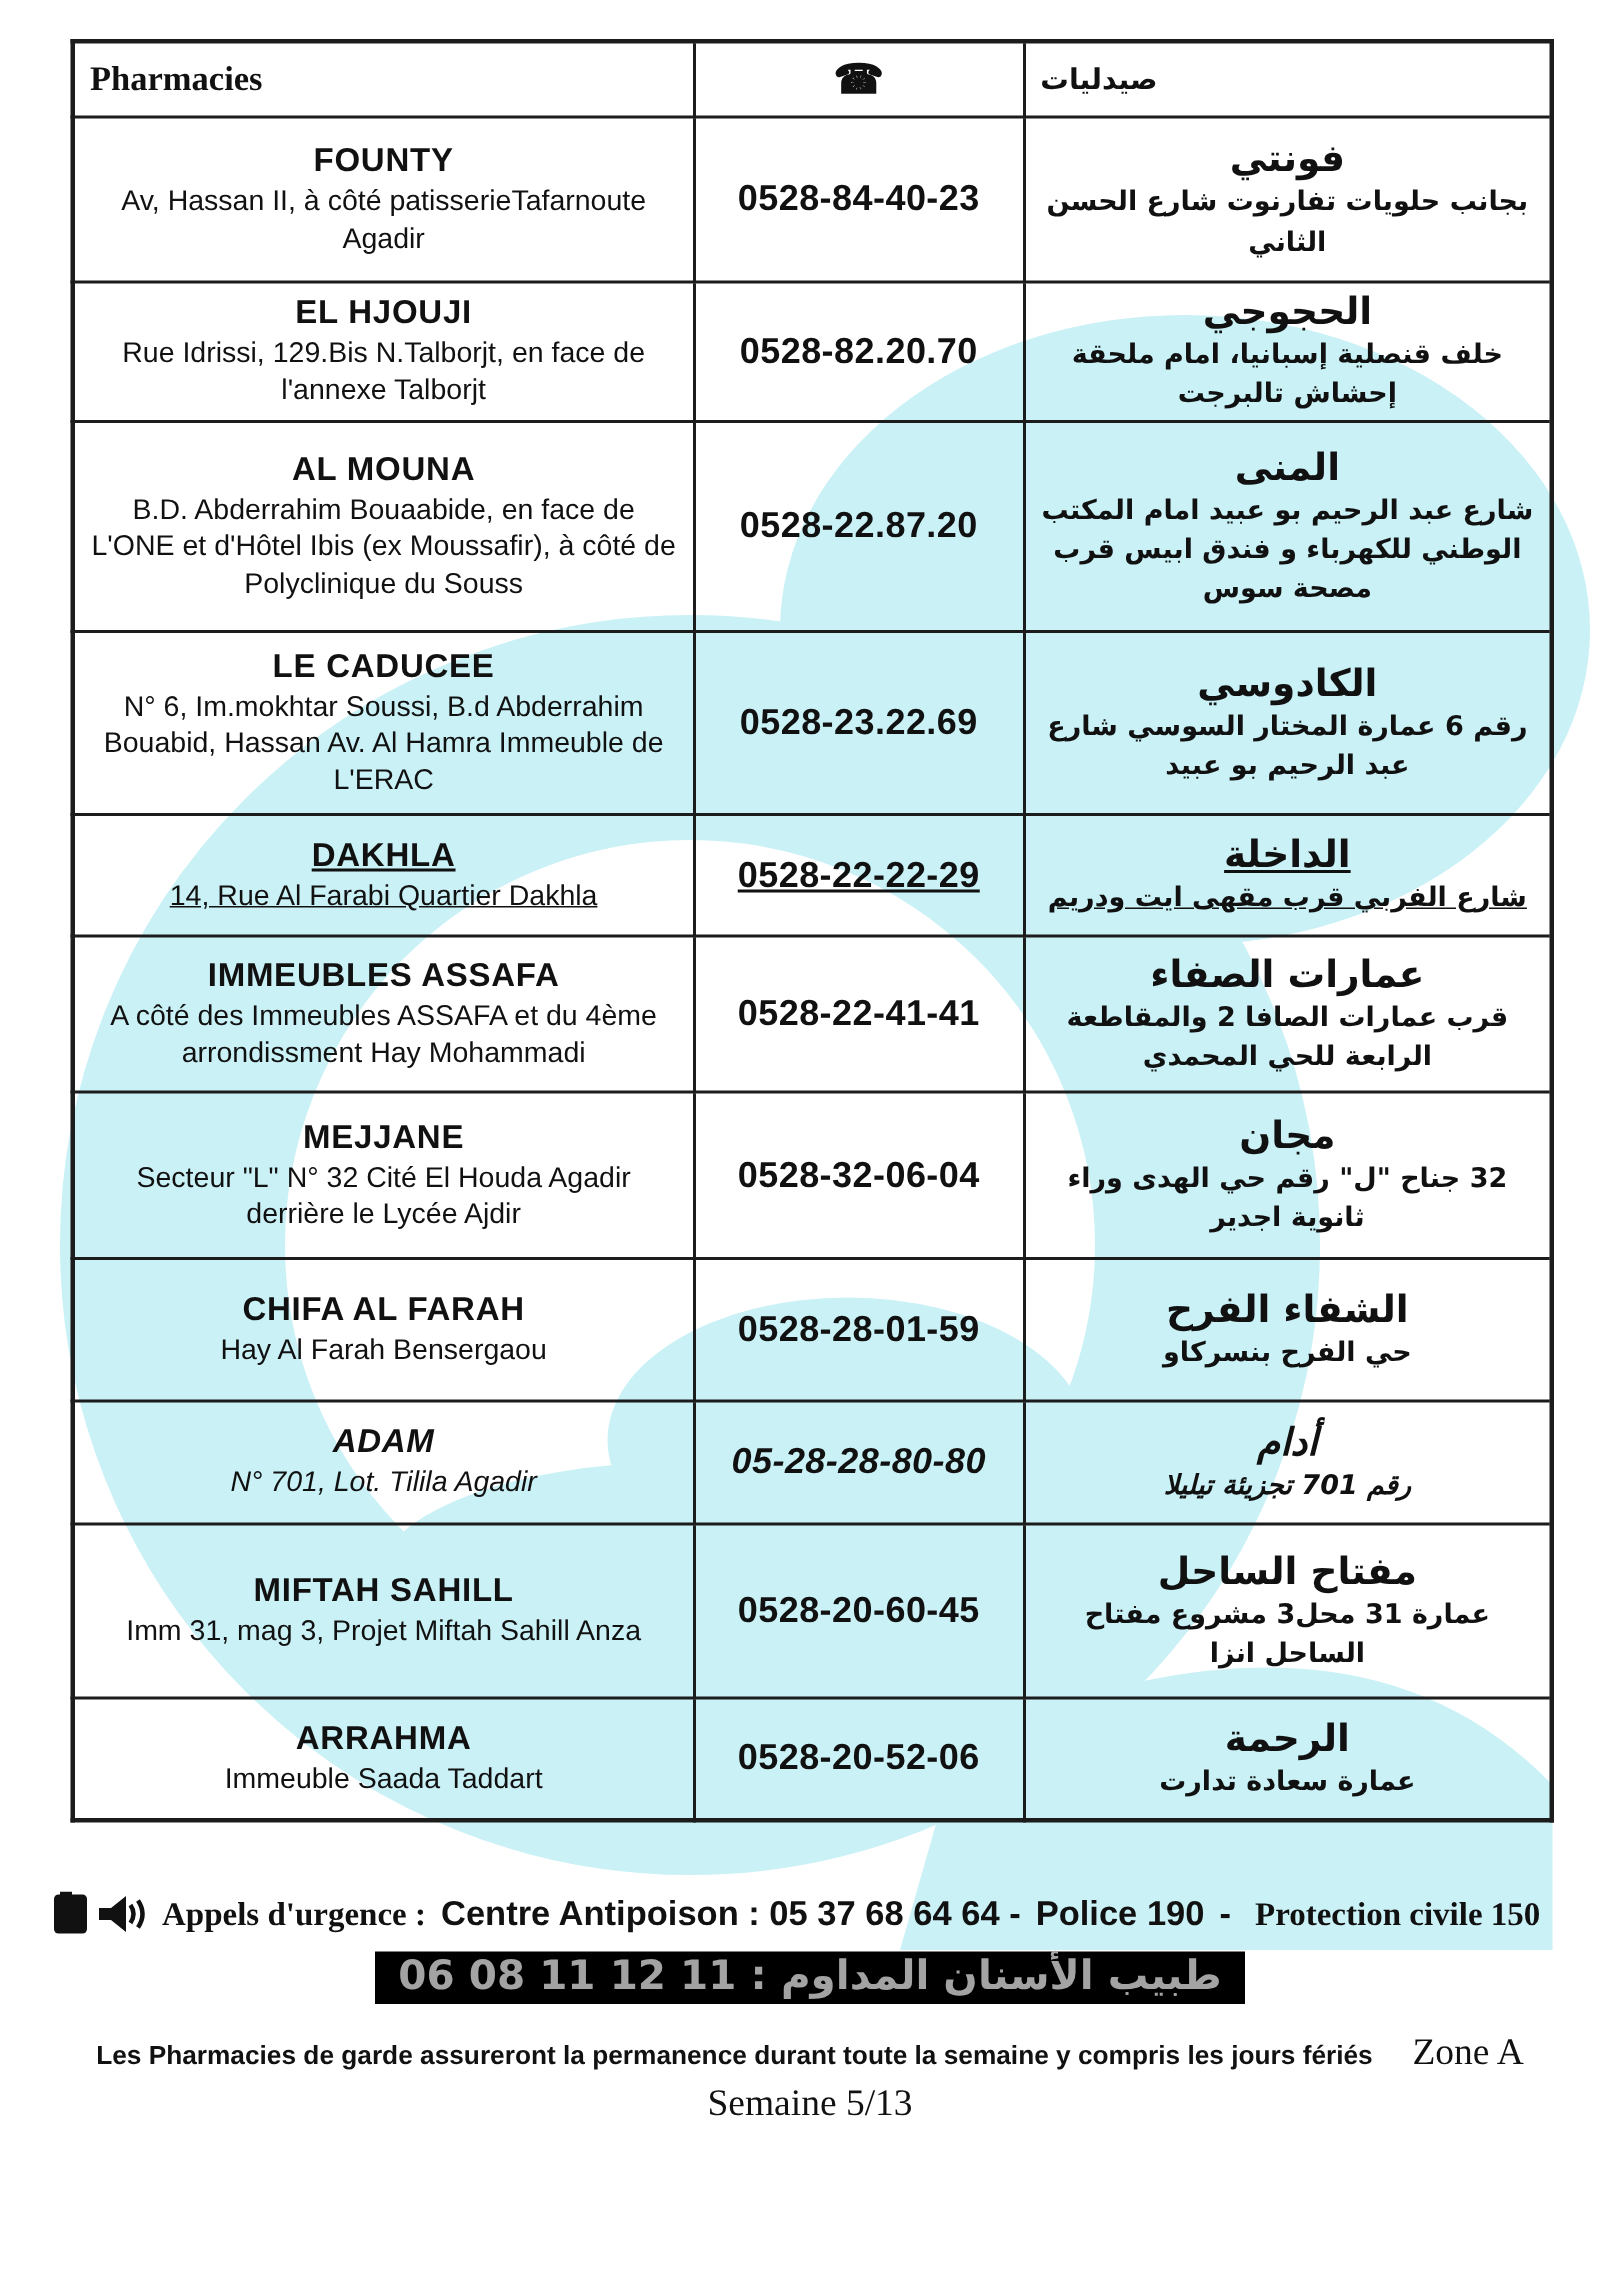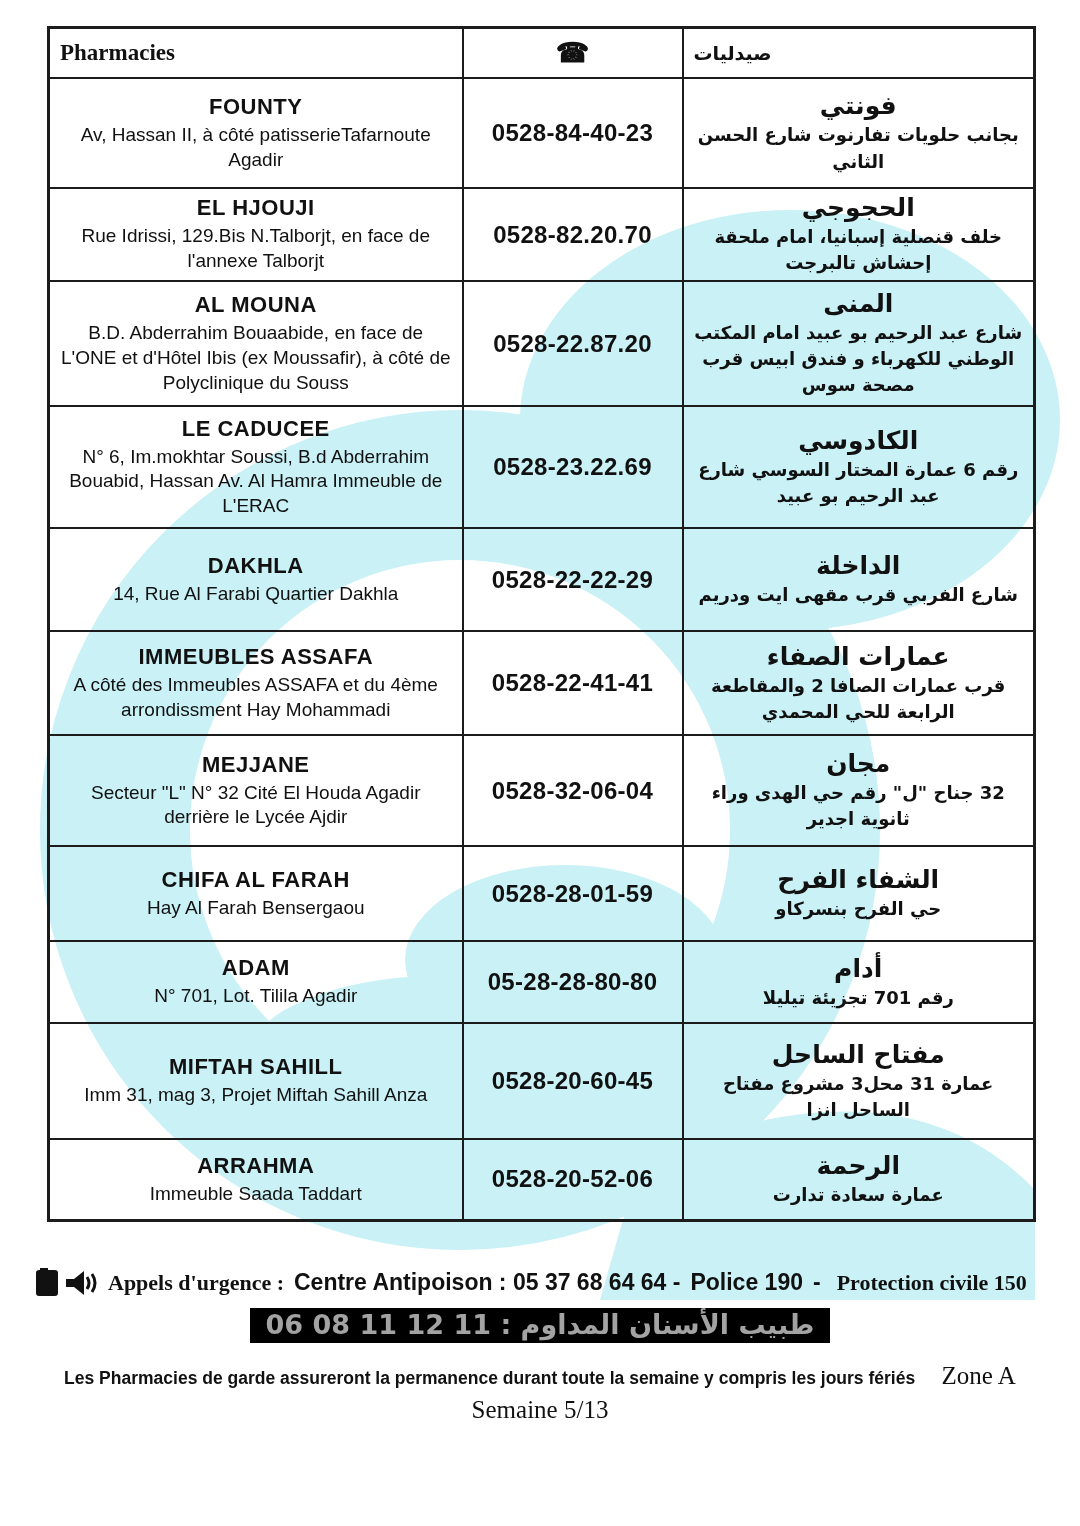--- a/index.html
+++ b/index.html
@@ -63,27 +63,27 @@
   td.c-ph{
     text-align:center;font-weight:bold;font-size:24px;
     font-family:"Liberation Sans", sans-serif;letter-spacing:.3px;
   }
   td.c-ar{direction:rtl;text-align:center;font-family:"DejaVu Sans", sans-serif;}
   .aname{font-weight:bold;font-size:25px;margin-bottom:2px;}
   .aaddr{font-weight:bold;font-size:18px;line-height:1.45;}
 
   tbody tr:nth-child(1){height:110px;}
   tbody tr:nth-child(2){height:90px;}
-  tbody tr:nth-child(3){height:125px;margin-top:26px;}
+  tbody tr:nth-child(3){height:140px;margin-top:26px;}
   tbody tr:nth-child(4){height:122px;}
-  tbody tr:nth-child(5){height:103px;}
+  tbody tr:nth-child(5){height:81px;text-decoration:underline;}
   tbody tr:nth-child(6){height:104px;}
   tbody tr:nth-child(7){height:111px;}
   tbody tr:nth-child(8){height:95px;}
-  tbody tr:nth-child(9){height:82px;}
+  tbody tr:nth-child(9){height:82px;font-style:italic;}
   tbody tr:nth-child(10){height:116px;}
   tbody tr:nth-child(11){height:81px;}
 
   
   .emergency{
     display:flex;align-items:center;gap:10px;
     margin:46px 0 0 34px;
     font-weight:bold;
   }
   .e-icons{display:flex;align-items:center;gap:4px;flex:0 0 auto;}

